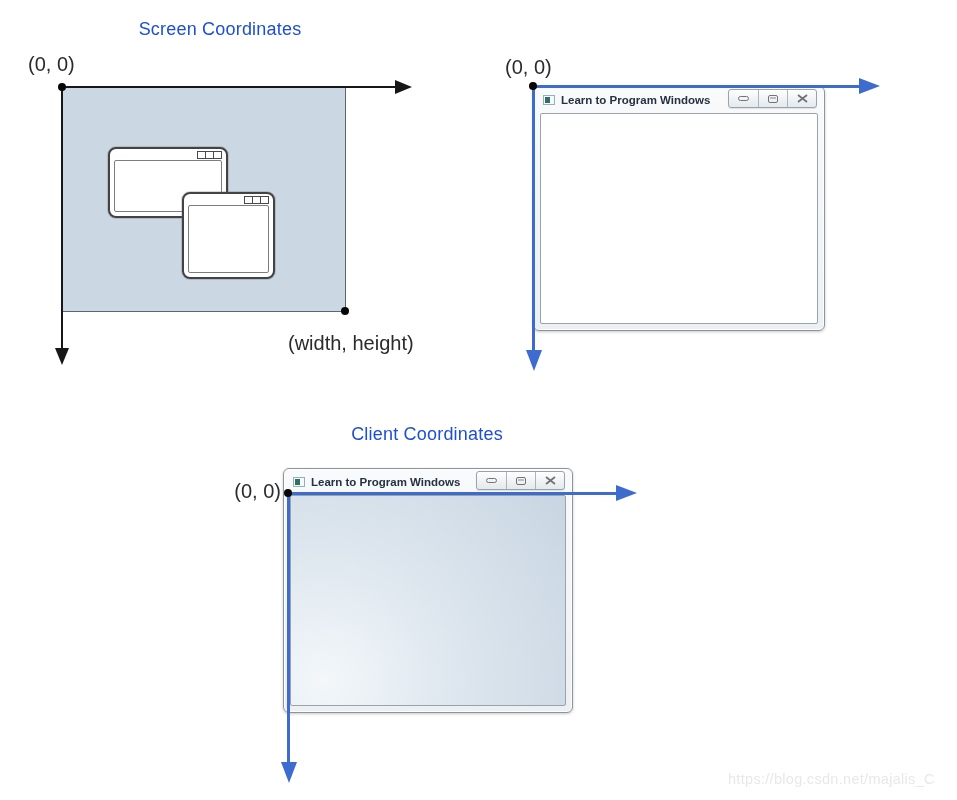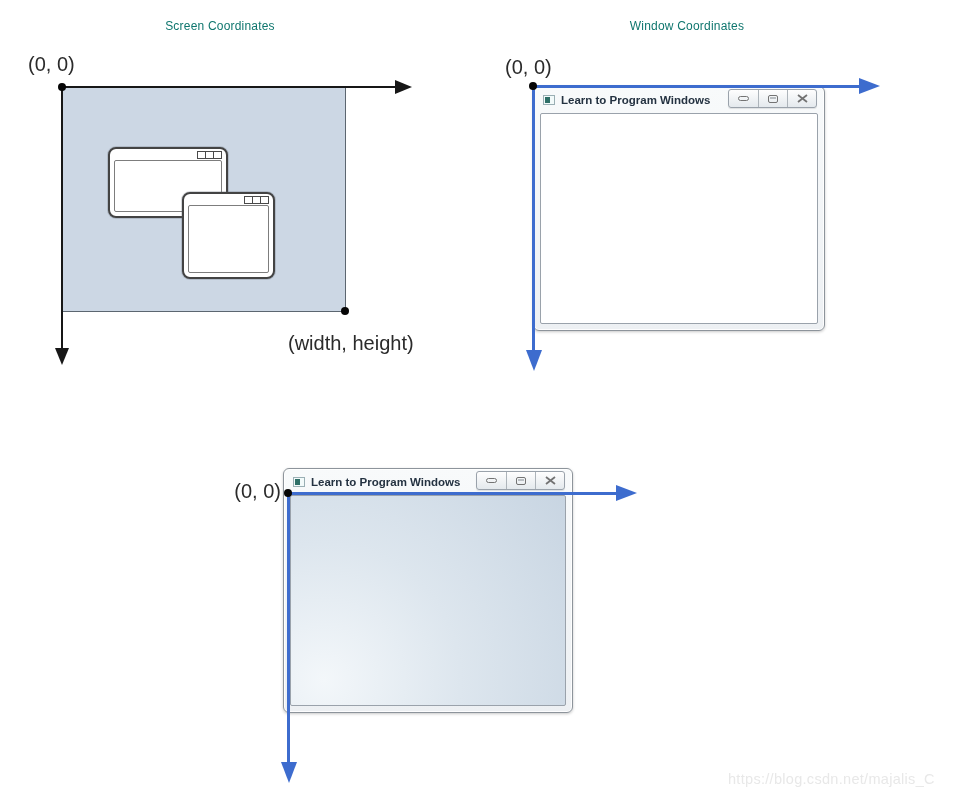--- a/index.html
+++ b/index.html
@@ -2,21 +2,21 @@
 <html><head>
 <meta charset="utf-8">
 <style>
   * { margin:0; padding:0; box-sizing:border-box; }
   html,body { background:#ffffff; }
   .canvas {
     position:relative; width:957px; height:800px; background:#ffffff;
     font-family:"Liberation Sans","DejaVu Sans",sans-serif; overflow:hidden;
   }
   .panel-title {
-    position:absolute; font-size:12px; color:#0f766e; text-align:center;
+    position:absolute; font-size:18px; color:#1d4ed8; text-align:center;
     letter-spacing:.2px;
   }
   .coord-label { position:absolute; font-size:20px; color:#2b2b2b; }
 
   
   .screen-rect {
     position:absolute; left:62px; top:87px; width:284px; height:225px;
     background:#ccd7e4; border:1px solid #5c6670;
   }
   .mini-window {
@@ -121,21 +121,20 @@
   <div class="hline black" style="left:62px; top:86px; width:336px;"></div>
   <div class="arr right black" style="left:395px; top:80px;"></div>
   <div class="vline black" style="left:61px; top:87px; height:263px;"></div>
   <div class="arr down black" style="left:55px; top:348px;"></div>
 
   <div class="dot" style="left:58px; top:83px;"></div>
   <div class="dot" style="left:341px; top:307px;"></div>
 
   <div class="coord-label" style="left:288px; top:332px; width:140px; text-align:left;">(width, height)</div>
 
-  <div class="panel-title" style="left:537px; top:19px; width:300px;">Window Coordinates</div>
 
   <div class="coord-label" style="left:505px; top:56px;">(0, 0)</div>
 
   <div class="win7" style="left:533px; top:86px; width:292px; height:245px;">
     <div class="win7-icon">
         <i></i>
       </div>
     <div class="win7-title">Learn to Program Windows</div>
     <div class="caption-group">
       <div class="cap-btn">
@@ -152,20 +151,21 @@
     </div>
     <div class="win7-client"></div>
   </div>
 
   <div class="hline blue" style="left:533px; top:85px; width:328px;"></div>
   <div class="arr right blue" style="left:859px; top:78px;"></div>
   <div class="vline blue" style="left:532px; top:86px; height:266px;"></div>
   <div class="arr down blue" style="left:526px; top:350px;"></div>
   <div class="dot" style="left:529px; top:82px;"></div>
 
+  <div class="panel-title" style="left:277px; top:424px; width:300px;">Client Coordinates</div>
 
   <div class="win7" style="left:283px; top:468px; width:290px; height:245px;">
     <div class="win7-icon">
         <i></i>
       </div>
     <div class="win7-title">Learn to Program Windows</div>
     <div class="caption-group">
       <div class="cap-btn">
         <span class="glyph-min"></span>
       </div>

